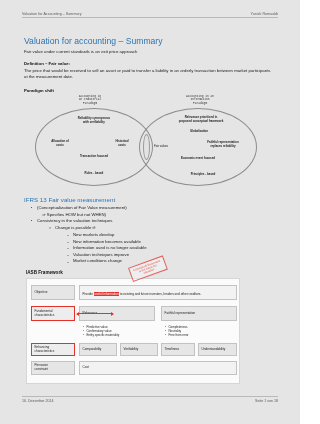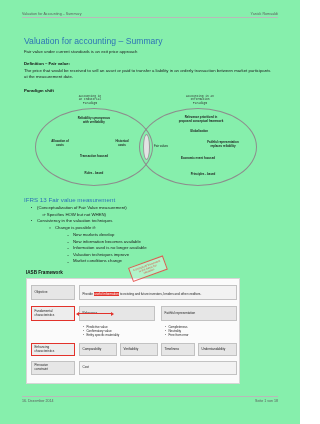--- a/index.html
+++ b/index.html
@@ -2,21 +2,21 @@
 <html><head>
 <meta charset="utf-8">
 <style>
   * { box-sizing: border-box; margin: 0; padding: 0; }
   html, body {
     width: 300px; height: 424px;
     background: #ffffff;
     font-family: "Liberation Sans", sans-serif;
     overflow: hidden;
   }
-  .page { position: relative; width: 300px; height: 424px; background: #86efac; }
+  .page { position: relative; width: 300px; height: 424px; background: #e5e5e5; }
 
   
   .hdr {
     position: absolute; left: 22px; top: 12px; width: 256px;
     display: flex; justify-content: space-between; align-items: flex-end;
     border-bottom: 0.6px solid #b9b9b9;
     padding-bottom: 1.2px;
   }
   .hdr span { font-size: 3.6px; color: #5a5a5a; letter-spacing: .05px; }
 

